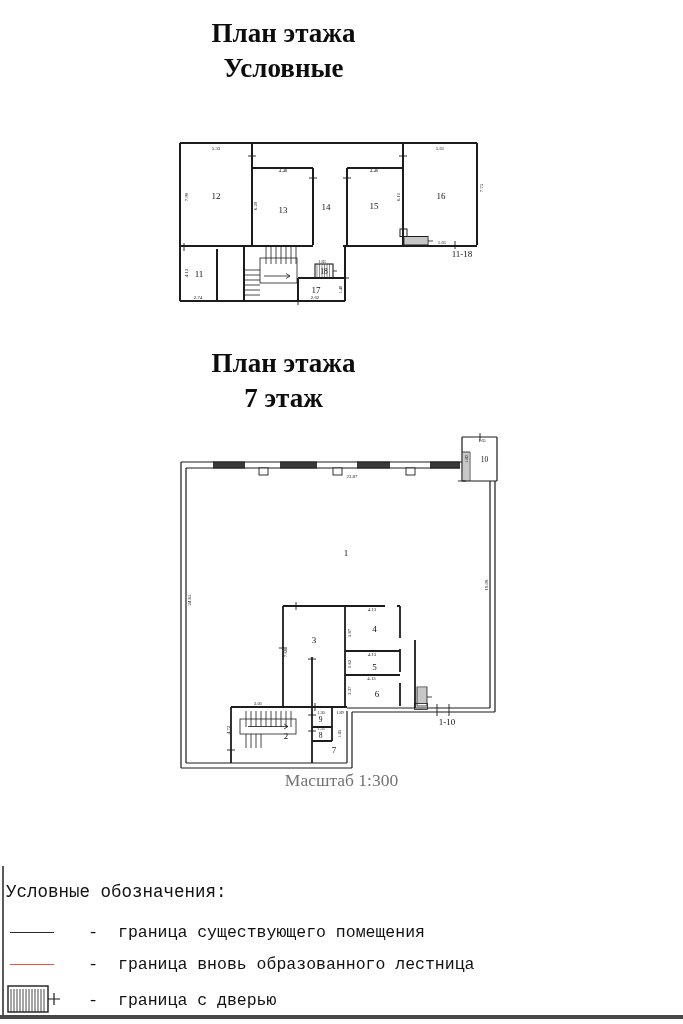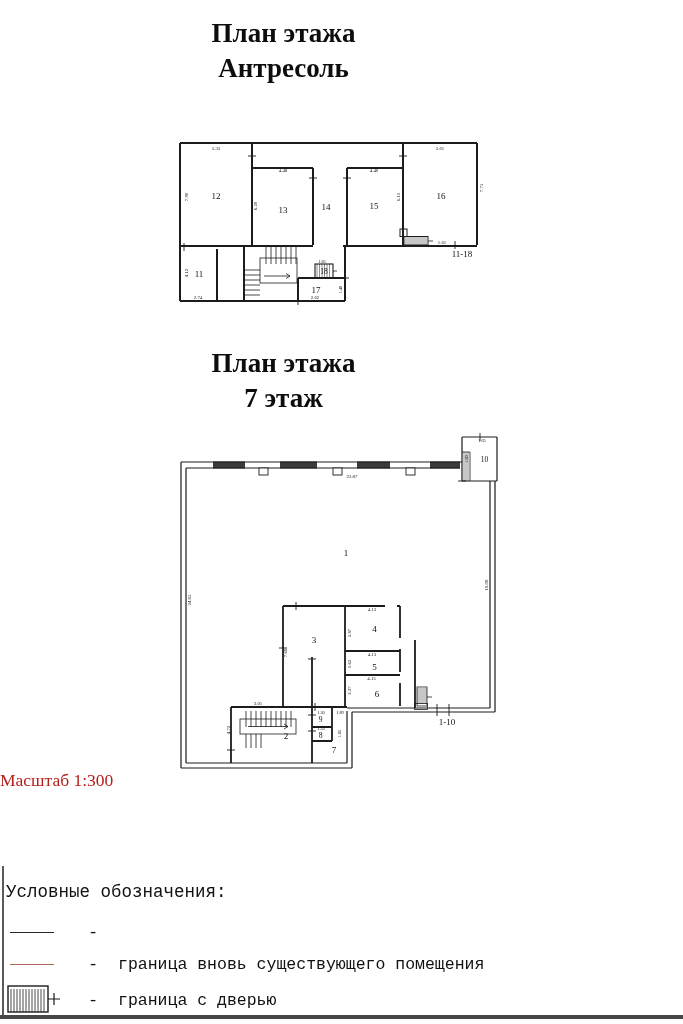--- a/index.html
+++ b/index.html
@@ -3,22 +3,22 @@
 <meta charset="utf-8">
 <style>
   html,body{margin:0;padding:0;background:#e8e8e8;}
   .page{position:relative;width:683px;height:1024px;background:#ffffff;overflow:hidden;
         font-family:"Liberation Serif","DejaVu Serif",serif;color:#111;}
   .title{position:absolute;left:0;width:567px;text-align:center;
          font-weight:bold;font-size:27px;line-height:35px;color:#0d0d0d;}
   .title-mezz{top:16px;}
   .title-ff{top:346px;}
   .plan-svg{position:absolute;}
-  .scale-note{position:absolute;top:770px;left:0;width:683px;text-align:left;
-              font-size:17.5px;color:#b91c1c;}
+  .scale-note{position:absolute;top:770px;left:0;width:683px;text-align:center;
+              font-size:17.5px;color:#737373;}
   .legend{position:absolute;left:6px;top:882px;width:660px;font-family:Liberation Mono, monospace;}
   .legend-title{font-size:17.5px;color:#111;margin-bottom:16px;}
   .legend-row{display:flex;align-items:center;height:28px;margin-top:4px;}
   .legend-sym{width:58px;display:flex;align-items:center;}
   .legend-line{width:44px;height:0;border-top:1.6px solid #2a2a2a;margin-left:4px;}
   .legend-line.new{border-top-color:#b2675e;}
   .legend-dash{width:14px;margin-left:22px;font-size:17px;text-align:center;}
   .legend-label{margin-left:18px;font-size:16.5px;}
   .legend-row.stairs{height:36px;}
   .border-left{position:absolute;left:2px;top:866px;width:2px;height:152px;background:#5a5a5a;}
@@ -31,21 +31,21 @@
   svg .dms{font-size:4.3px;}
   svg .rg{font-size:9px;}
 </style>
 </head>
 <body>
 
 <div class="page">
 
   <div class="title title-mezz">
     <div>План этажа</div>
-    <div>Антресоль</div>
+    <div>Условные</div>
   </div>
 
   <svg class="plan-svg" style="left:160px;top:136px;" width="345" height="178" viewBox="160 136 345 178">
 
     <path fill="none" stroke="#1c1c1c" stroke-width="2" d="M180,143 H477 M180,143 V301 M477,143 V245 M252,143 V247 M403,143 V245
          M253,168 H313 M313,168 V245 M347,168 H403 M347,168 V247
          M180,246 H313 M343,246 H477 M345,247 V301 M180,301 H345
          M217,249 V301 M244,247 V301 M298,278 V301 M298,278 H345"></path>
 
     <g fill="none" stroke="#1c1c1c" stroke-width="0.8">
@@ -191,28 +191,29 @@
   <div class="scale-note">Масштаб 1:300</div>
 
   <div class="legend">
     <div class="legend-title">Условные обозначения:</div>
 
     <div class="legend-row">
       <div class="legend-sym">
         <div class="legend-line"></div>
       </div>
       <div class="legend-dash">-</div>
+      <div class="legend-label">граница существующего помещения</div>
     </div>
 
     <div class="legend-row">
       <div class="legend-sym">
         <div class="legend-line new"></div>
       </div>
       <div class="legend-dash">-</div>
-      <div class="legend-label">граница вновь существующего помещения</div>
+      <div class="legend-label">граница вновь образованного лестница</div>
     </div>
 
     <div class="legend-row stairs">
       <div class="legend-sym">
         <svg width="58" height="34" viewBox="0 0 58 34">
           <rect x="2" y="3" width="40" height="26" fill="none" stroke="#1c1c1c" stroke-width="1.4"></rect>
           <path fill="none" stroke="#1c1c1c" stroke-width="0.8" d="M5,6 V29 M8,6 V29 M11,6 V29 M14,6 V29 M17,6 V29 M20,6 V29 M23,6 V29 M26,6 V29 M29,6 V29 M32,6 V29 M35,6 V29 M38,6 V29"></path>
           <path fill="none" stroke="#1c1c1c" stroke-width="1.2" d="M42,16 H54 M48,10 V22"></path>
         </svg>
       </div>

